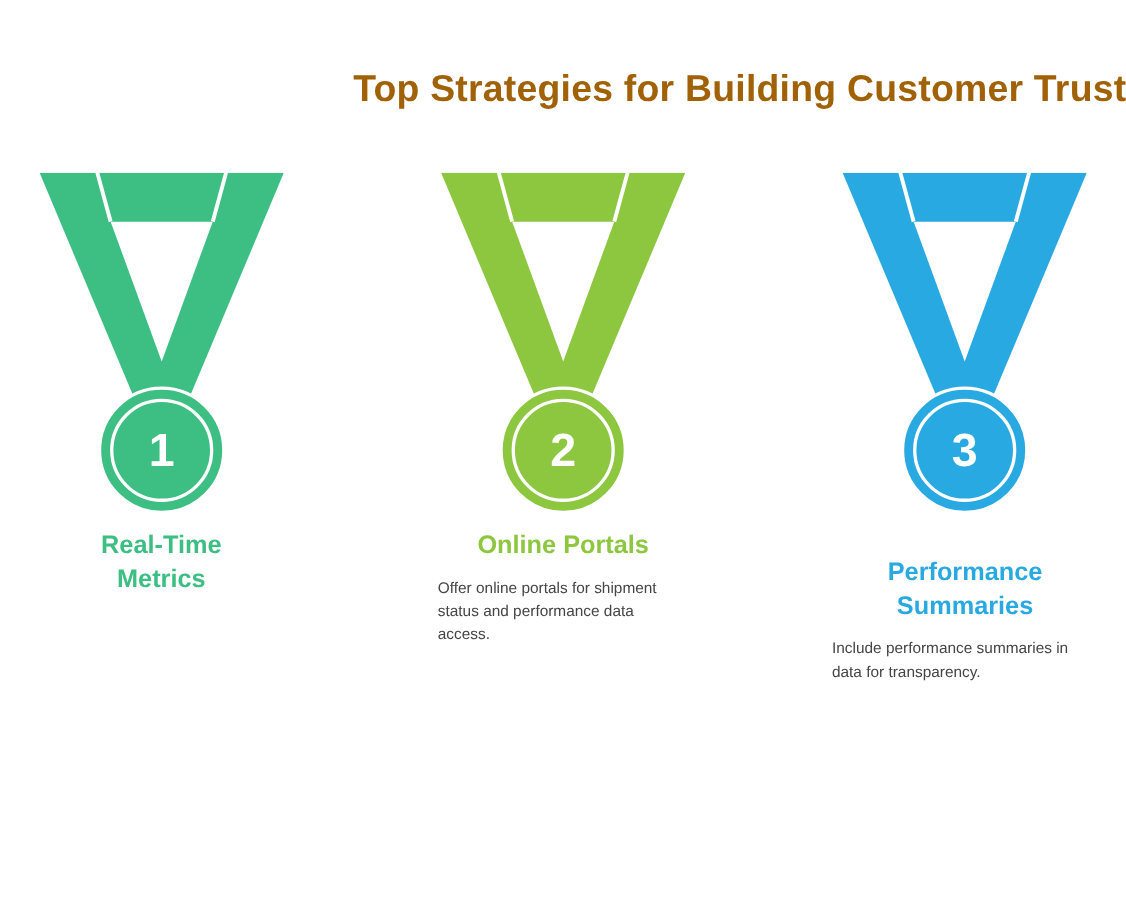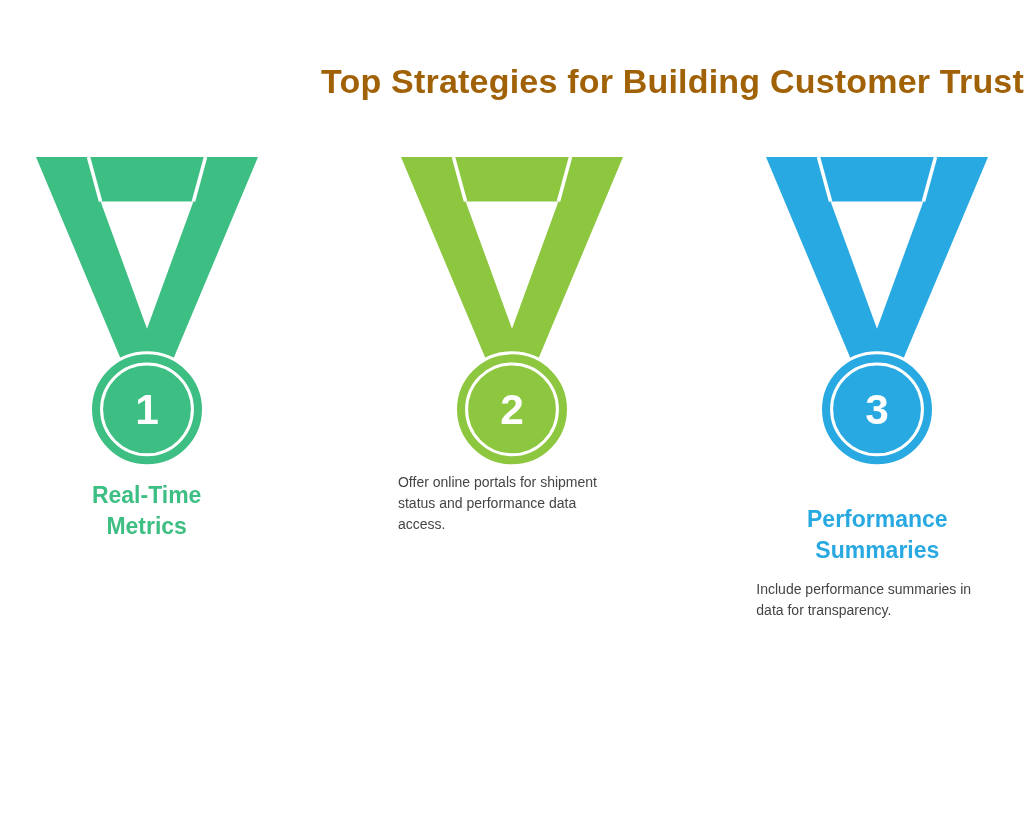--- a/index.html
+++ b/index.html
@@ -92,20 +92,21 @@
     <div class="column col-2">
       <svg class="medal" viewBox="0 0 220 312" aria-hidden="true">
         <polygon points="0,0 220,0 110,262" fill="#8dc63f"></polygon>
         <polygon points="64,44 156,44 110,170" fill="#ffffff"></polygon>
         <line x1="52" y1="0" x2="64" y2="44" stroke="#ffffff" stroke-width="3.5"></line>
         <line x1="168" y1="0" x2="156" y2="44" stroke="#ffffff" stroke-width="3.5"></line>
         <circle cx="110" cy="250" r="56" stroke="#ffffff" stroke-width="3" fill="#8dc63f"></circle>
         <circle cx="110" cy="250" r="45" fill="none" stroke="#ffffff" stroke-width="3"></circle>
         <text x="110" y="250" text-anchor="middle" dominant-baseline="central" fill="#ffffff">2</text>
       </svg>
+      <h2 class="heading" style="color: rgb(141, 198, 63);">Online Portals</h2>
       <p class="desc">Offer online portals for shipment status and performance data access.</p>
     </div>
 
     <div class="column col-3">
       <svg class="medal" viewBox="0 0 220 312" aria-hidden="true">
         <polygon points="0,0 220,0 110,262" fill="#29a9e1"></polygon>
         <polygon points="64,44 156,44 110,170" fill="#ffffff"></polygon>
         <line x1="52" y1="0" x2="64" y2="44" stroke="#ffffff" stroke-width="3.5"></line>
         <line x1="168" y1="0" x2="156" y2="44" stroke="#ffffff" stroke-width="3.5"></line>
         <circle cx="110" cy="250" r="56" stroke="#ffffff" stroke-width="3" fill="#29a9e1"></circle>

